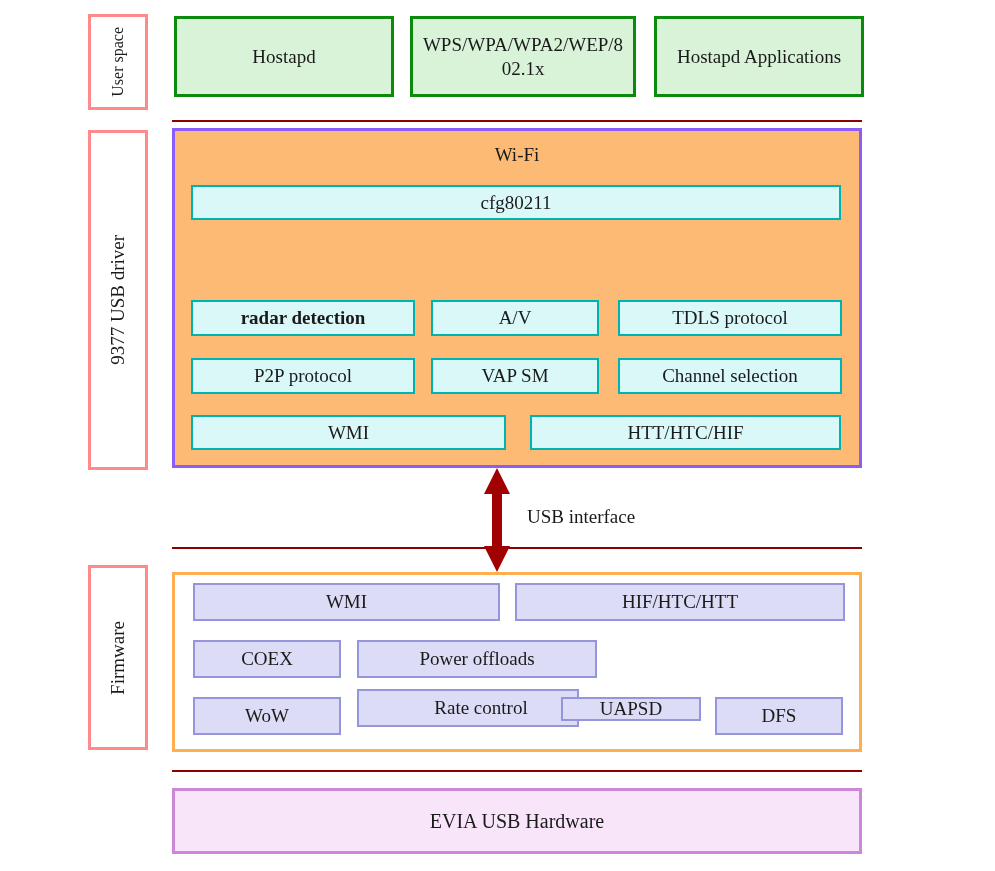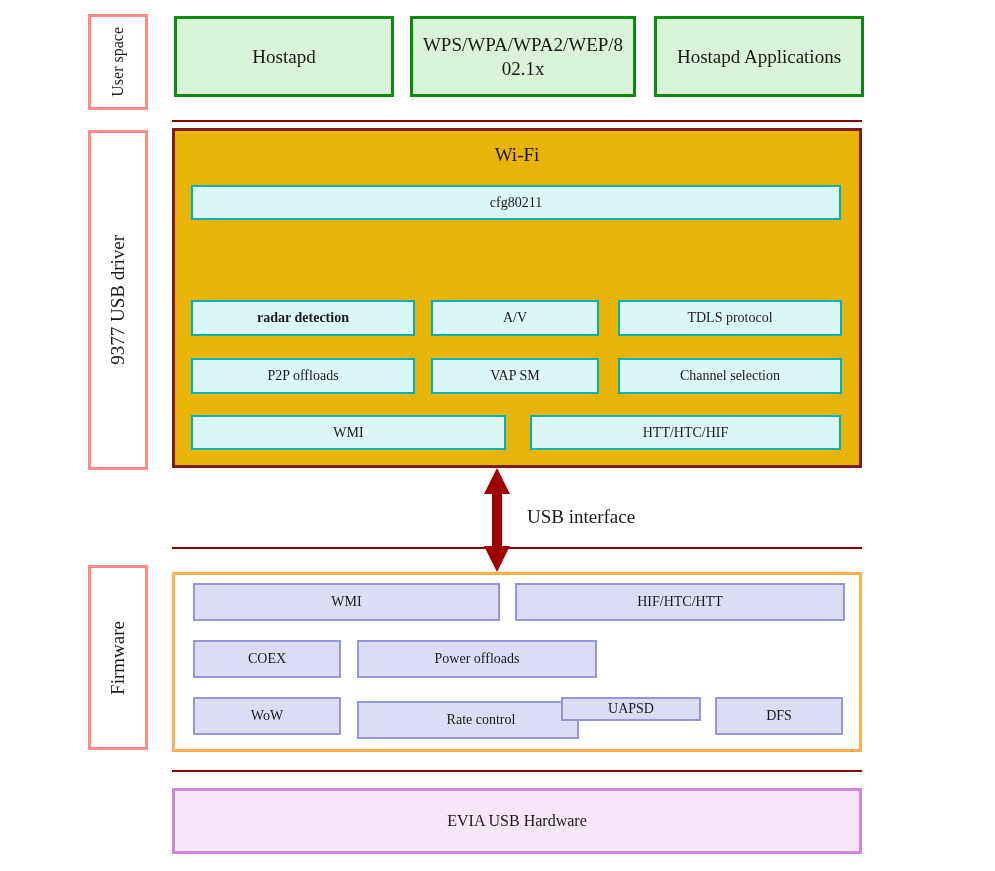--- a/index.html
+++ b/index.html
@@ -25,41 +25,41 @@
   }
   .green-box   { border: 3px solid #0b8a0b; background: #d9f3d9; }
   .wrapword    { word-break: break-all; overflow-wrap: anywhere; }
   .side-label  { border: 3px solid #ff8a8a; background: #ffffff; }
   .vtext {
     writing-mode: vertical-rl;
     transform: rotate(180deg);
     white-space: nowrap;
     font-size: 18px;
   }
-  .teal-container   { border: 3px solid #7f1d1d; background: #eab308; padding: 0; display: block; }
+  .teal-container   { border: 3px solid #8b5cf6; background: #fdba74; padding: 0; display: block; }
   .teal-box         { border: 2px solid #00b3b3; background: #dbf8f8; }
   .wifi-title {
     position: absolute; left: 0; top: 12px; width: 100%;
     text-align: center; font-size: 19px;
   }
   .orange-container { border: 3px solid #ffaf52; background: #ffffff; padding: 0; display: block; }
   .lav-box          { border: 2px solid #9595dc; background: #dcdcf7; }
-  .hw-box           { border: 3px solid #cd87d8; background: #f8e5fa; font-size: 16px; }
+  .hw-box           { border: 3px solid #cd87d8; background: #f8e5fa; font-size: 20px; }
   .separator {
     position: absolute;
     height: 2px;
     background: #8b0000;
   }
   .usb-label {
     position: absolute;
     font-size: 19px;
     white-space: nowrap;
   }
   .arrow-svg { position: absolute; z-index: 2; }
-  .inner { position: absolute; box-sizing: border-box; display: flex; align-items: center; justify-content: center; text-align: center; font-size: 14px; padding: 2px 6px; }
+  .inner { position: absolute; box-sizing: border-box; display: flex; align-items: center; justify-content: center; text-align: center; font-size: 19px; padding: 2px 6px; }
 </style>
 </head>
 <body>
 
 <div class="canvas">
 
   <div class="box side-label" style="left:88px; top:14px; width:60px; height:96px;">
     <span class="vtext" style="font-size:16px;">User space</span>
   </div>
 
@@ -78,21 +78,21 @@
   <div class="box teal-container" style="left:172px; top:128px; width:690px; height:340px;">
     <div class="wifi-title">Wi-Fi</div>
 
     <div class="inner teal-box" style="left:16px; top:54px; width:650px; height:35px;">cfg80211</div>
 
 
     <div class="inner teal-box" style="left:16px; top:169px; width:224px; height:36px;font-weight:bold;">radar detection</div>
     <div class="inner teal-box" style="left:256px; top:169px; width:168px; height:36px;">A/V</div>
     <div class="inner teal-box" style="left:443px; top:169px; width:224px; height:36px;">TDLS protocol</div>
 
-    <div class="inner teal-box" style="left:16px; top:227px; width:224px; height:36px;">P2P offloads</div>
+    <div class="inner teal-box" style="left:16px; top:227px; width:224px; height:36px;">P2P protocol</div>
     <div class="inner teal-box" style="left:256px; top:227px; width:168px; height:36px;">VAP SM</div>
     <div class="inner teal-box" style="left:443px; top:227px; width:224px; height:36px;">Channel selection</div>
 
     <div class="inner teal-box" style="left:16px; top:284px; width:315px; height:35px;">WMI</div>
     <div class="inner teal-box" style="left:355px; top:284px; width:311px; height:35px;">HTT/HTC/HIF</div>
   </div>
 
   <div class="separator" style="left:172px; top:547px; width:690px;"></div>
 
   <svg class="arrow-svg" style="left:482px; top:468px;" width="30" height="104" viewBox="0 0 30 104">
@@ -106,21 +106,21 @@
 
   <div class="box orange-container" style="left:172px; top:572px; width:690px; height:180px;">
 
     <div class="inner lav-box" style="left:18px; top:8px; width:307px; height:38px;">WMI</div>
     <div class="inner lav-box" style="left:340px; top:8px; width:330px; height:38px;">HIF/HTC/HTT</div>
 
     <div class="inner lav-box" style="left:18px; top:65px; width:148px; height:38px;">COEX</div>
     <div class="inner lav-box" style="left:182px; top:65px; width:240px; height:38px;">Power offloads</div>
 
     <div class="inner lav-box" style="left:18px; top:122px; width:148px; height:38px;">WoW</div>
-    <div class="inner lav-box" style="left:182px; top:126px; width:222px; height:38px;padding-left:32px;">Rate control</div>
+    <div class="inner lav-box" style="left:182px; top:114px; width:222px; height:38px;padding-left:32px;">Rate control</div>
     <div class="inner lav-box" style="left:386px; top:122px; width:140px; height:24px;">UAPSD</div>
     <div class="inner lav-box" style="left:540px; top:122px; width:128px; height:38px;">DFS</div>
   </div>
 
   <div class="separator" style="left:172px; top:770px; width:690px;"></div>
 
   <div class="box hw-box" style="left:172px; top:788px; width:690px; height:66px;">EVIA USB Hardware</div>
 
 </div>
 

